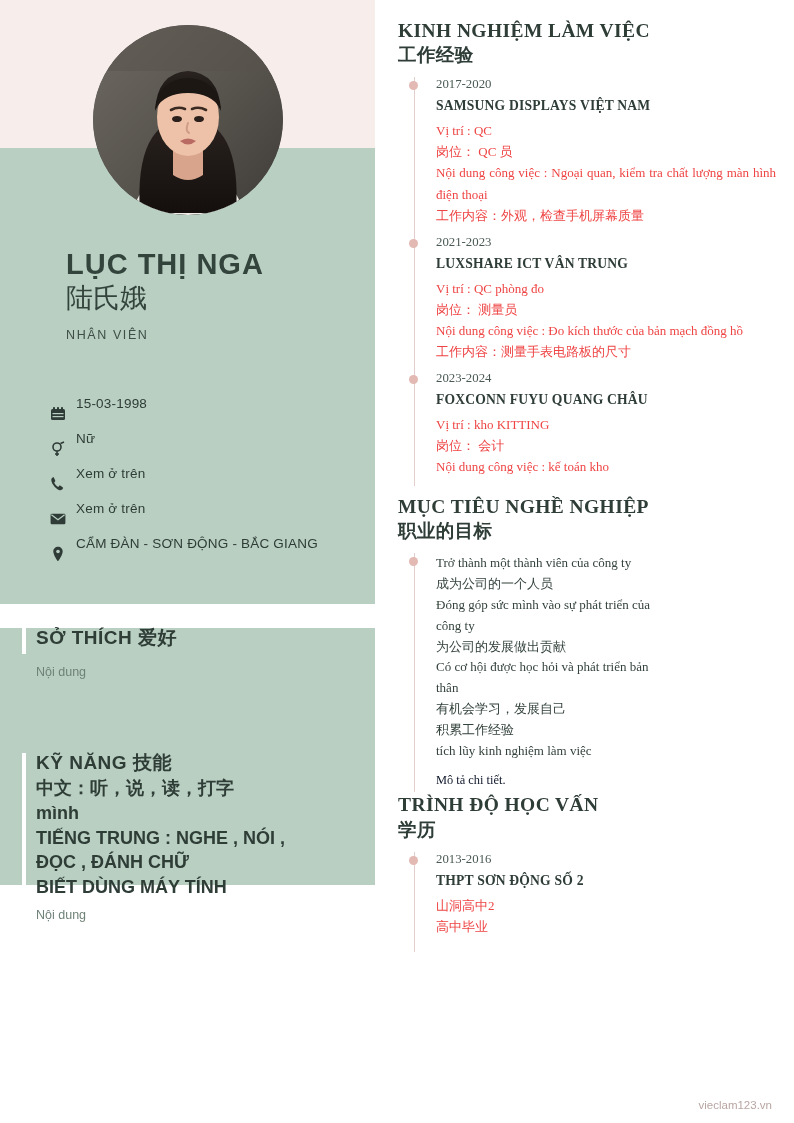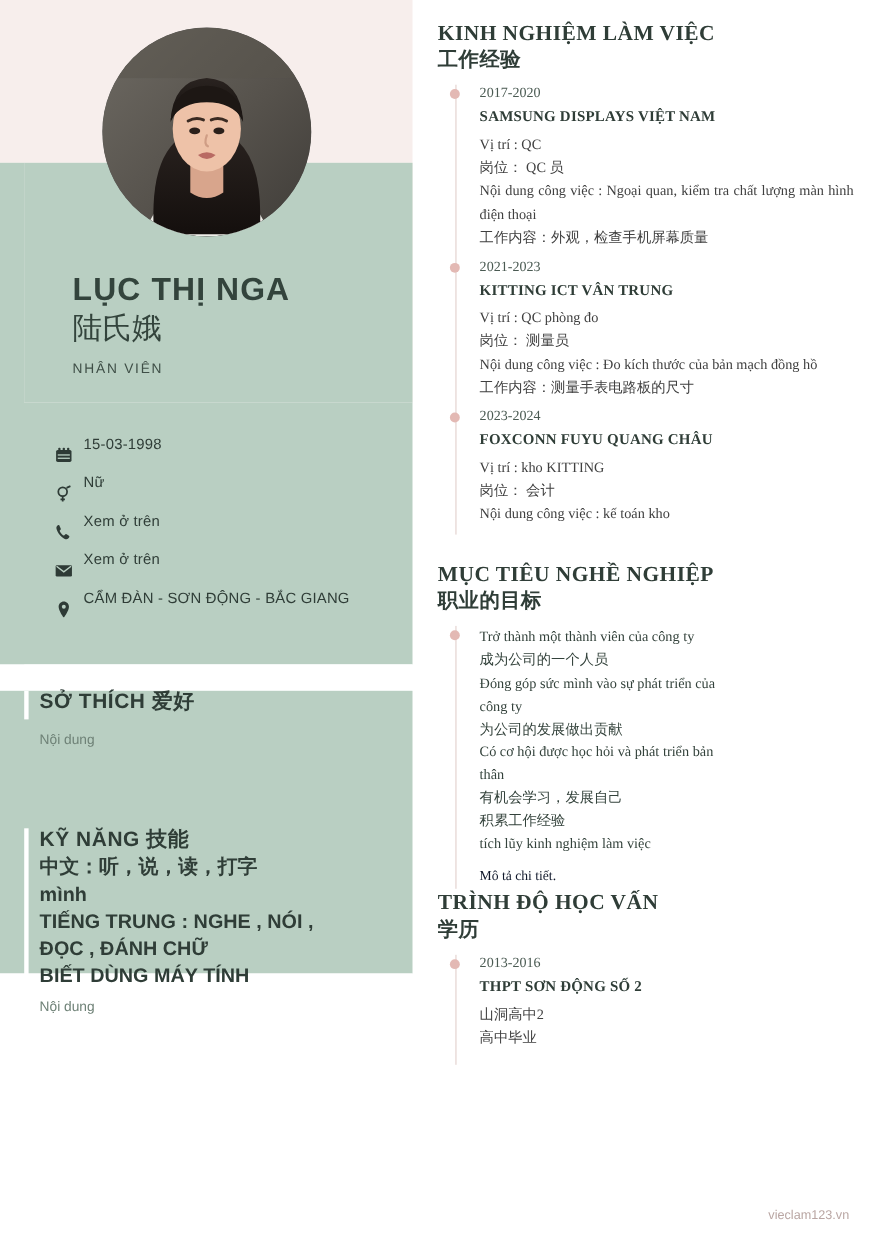--- a/index.html
+++ b/index.html
@@ -205,37 +205,37 @@
   }
   .tl-company {
     font-size: 13.6px;
     font-weight: bold;
     color: #2f3d37;
     letter-spacing: 0.2px;
     margin-bottom: 6px;
   }
   .tl-line {
     font-size: 13px;
-    color: #404040;
+    color: #ef4444;
     line-height: 1.62;
     text-align: justify;
   }
   .goal-list { padding-bottom: 4px; }
   .goal-line {
     font-size: 13px;
     color: #33423b;
     line-height: 1.6;
   }
   .goal-note {
     font-size: 12.4px;
     color: #0f172a;
     margin-top: 12px;
   }
   .mt10 { margin-top: 10px; }
-  .mt6 { margin-top: 24px; }
+  .mt6 { margin-top: 8px; }
 
   .watermark {
     position: absolute;
     right: 22px;
     bottom: 12px;
     font-size: 11.5px;
     color: #b9a6a3;
   }
 </style>
 </head>
@@ -390,21 +390,21 @@
         <div class="tl-date">2017-2020</div>
         <div class="tl-company">SAMSUNG DISPLAYS VIỆT NAM</div>
         <div class="tl-line">Vị trí : QC</div>
         <div class="tl-line">岗位： QC 员</div>
         <div class="tl-line">Nội dung công việc : Ngoại quan, kiểm tra chất lượng màn hình điện  thoại</div>
         <div class="tl-line">工作内容：外观，检查手机屏幕质量</div>
       </div>
       <div class="tl-item">
         <span class="tl-dot"></span>
         <div class="tl-date">2021-2023</div>
-        <div class="tl-company">KITTING ICT VÂN TRUNG</div>
+        <div class="tl-company">LUXSHARE ICT VÂN TRUNG</div>
         <div class="tl-line">Vị trí : QC phòng đo</div>
         <div class="tl-line">岗位： 测量员</div>
         <div class="tl-line">Nội dung công việc : Đo kích thước của bản mạch đồng hồ</div>
         <div class="tl-line">工作内容：测量手表电路板的尺寸</div>
       </div>
       <div class="tl-item">
         <span class="tl-dot"></span>
         <div class="tl-date">2023-2024</div>
         <div class="tl-company">FOXCONN FUYU QUANG CHÂU</div>
         <div class="tl-line">Vị trí : kho KITTING</div>

